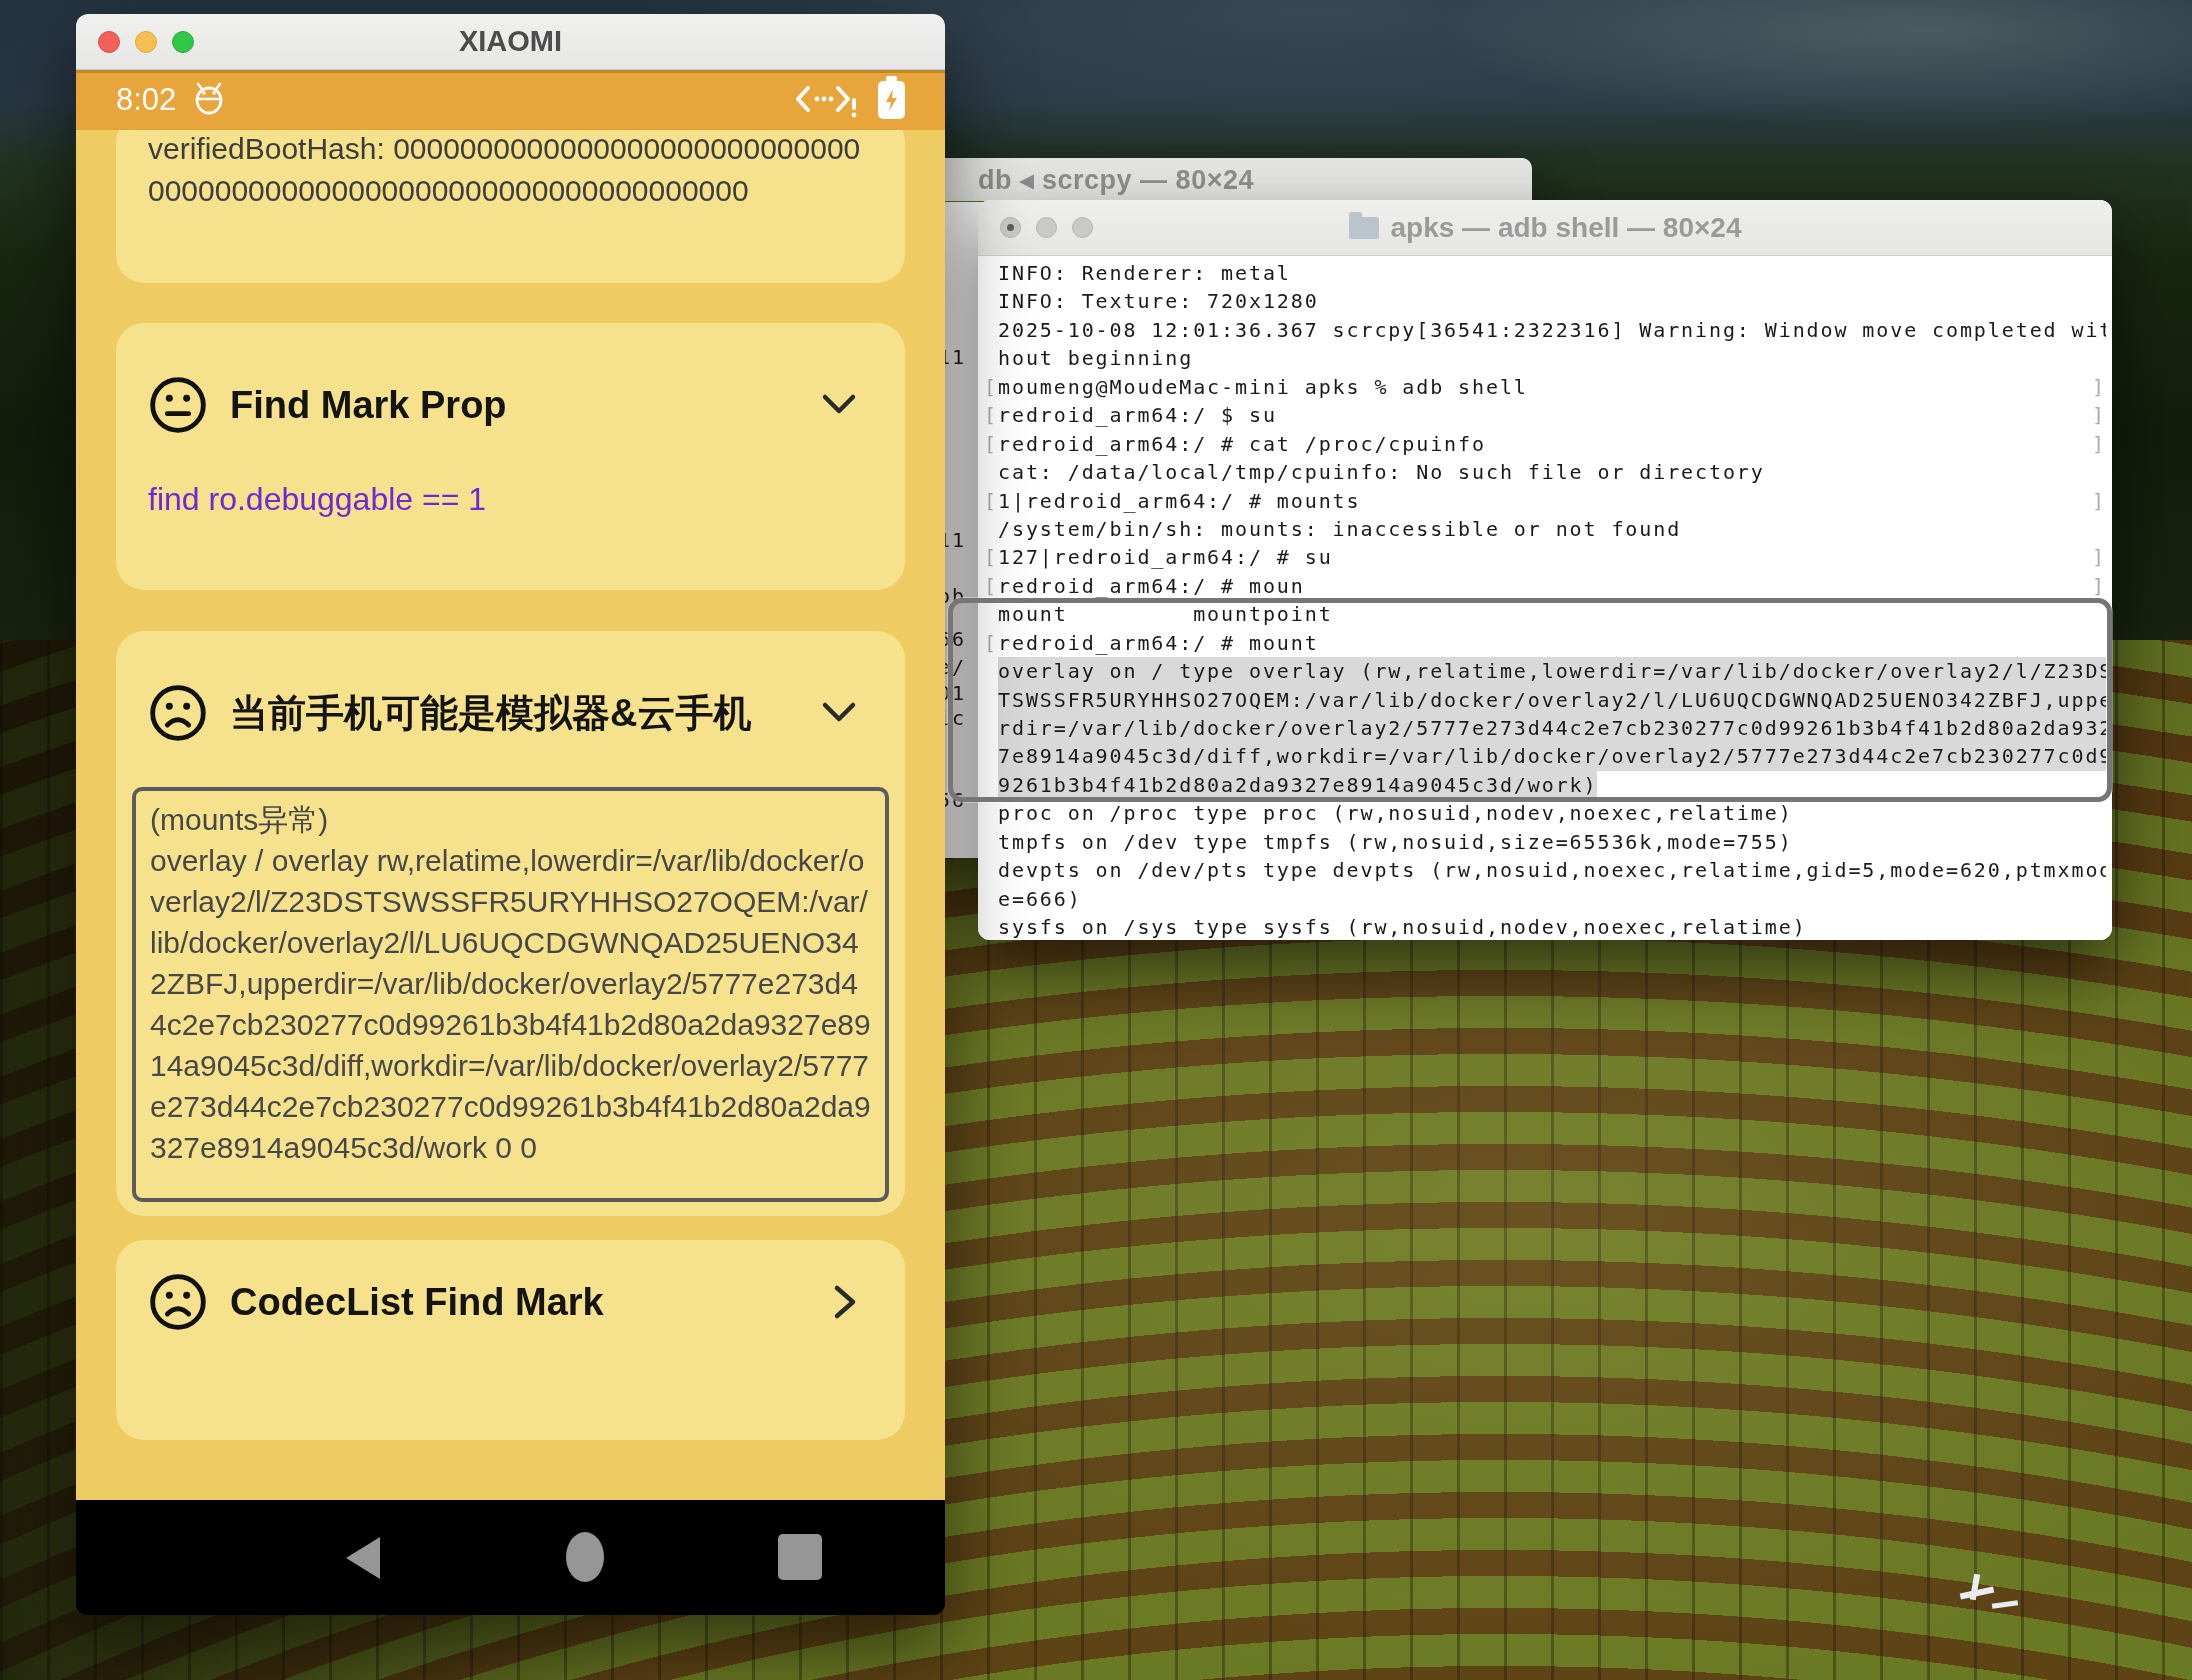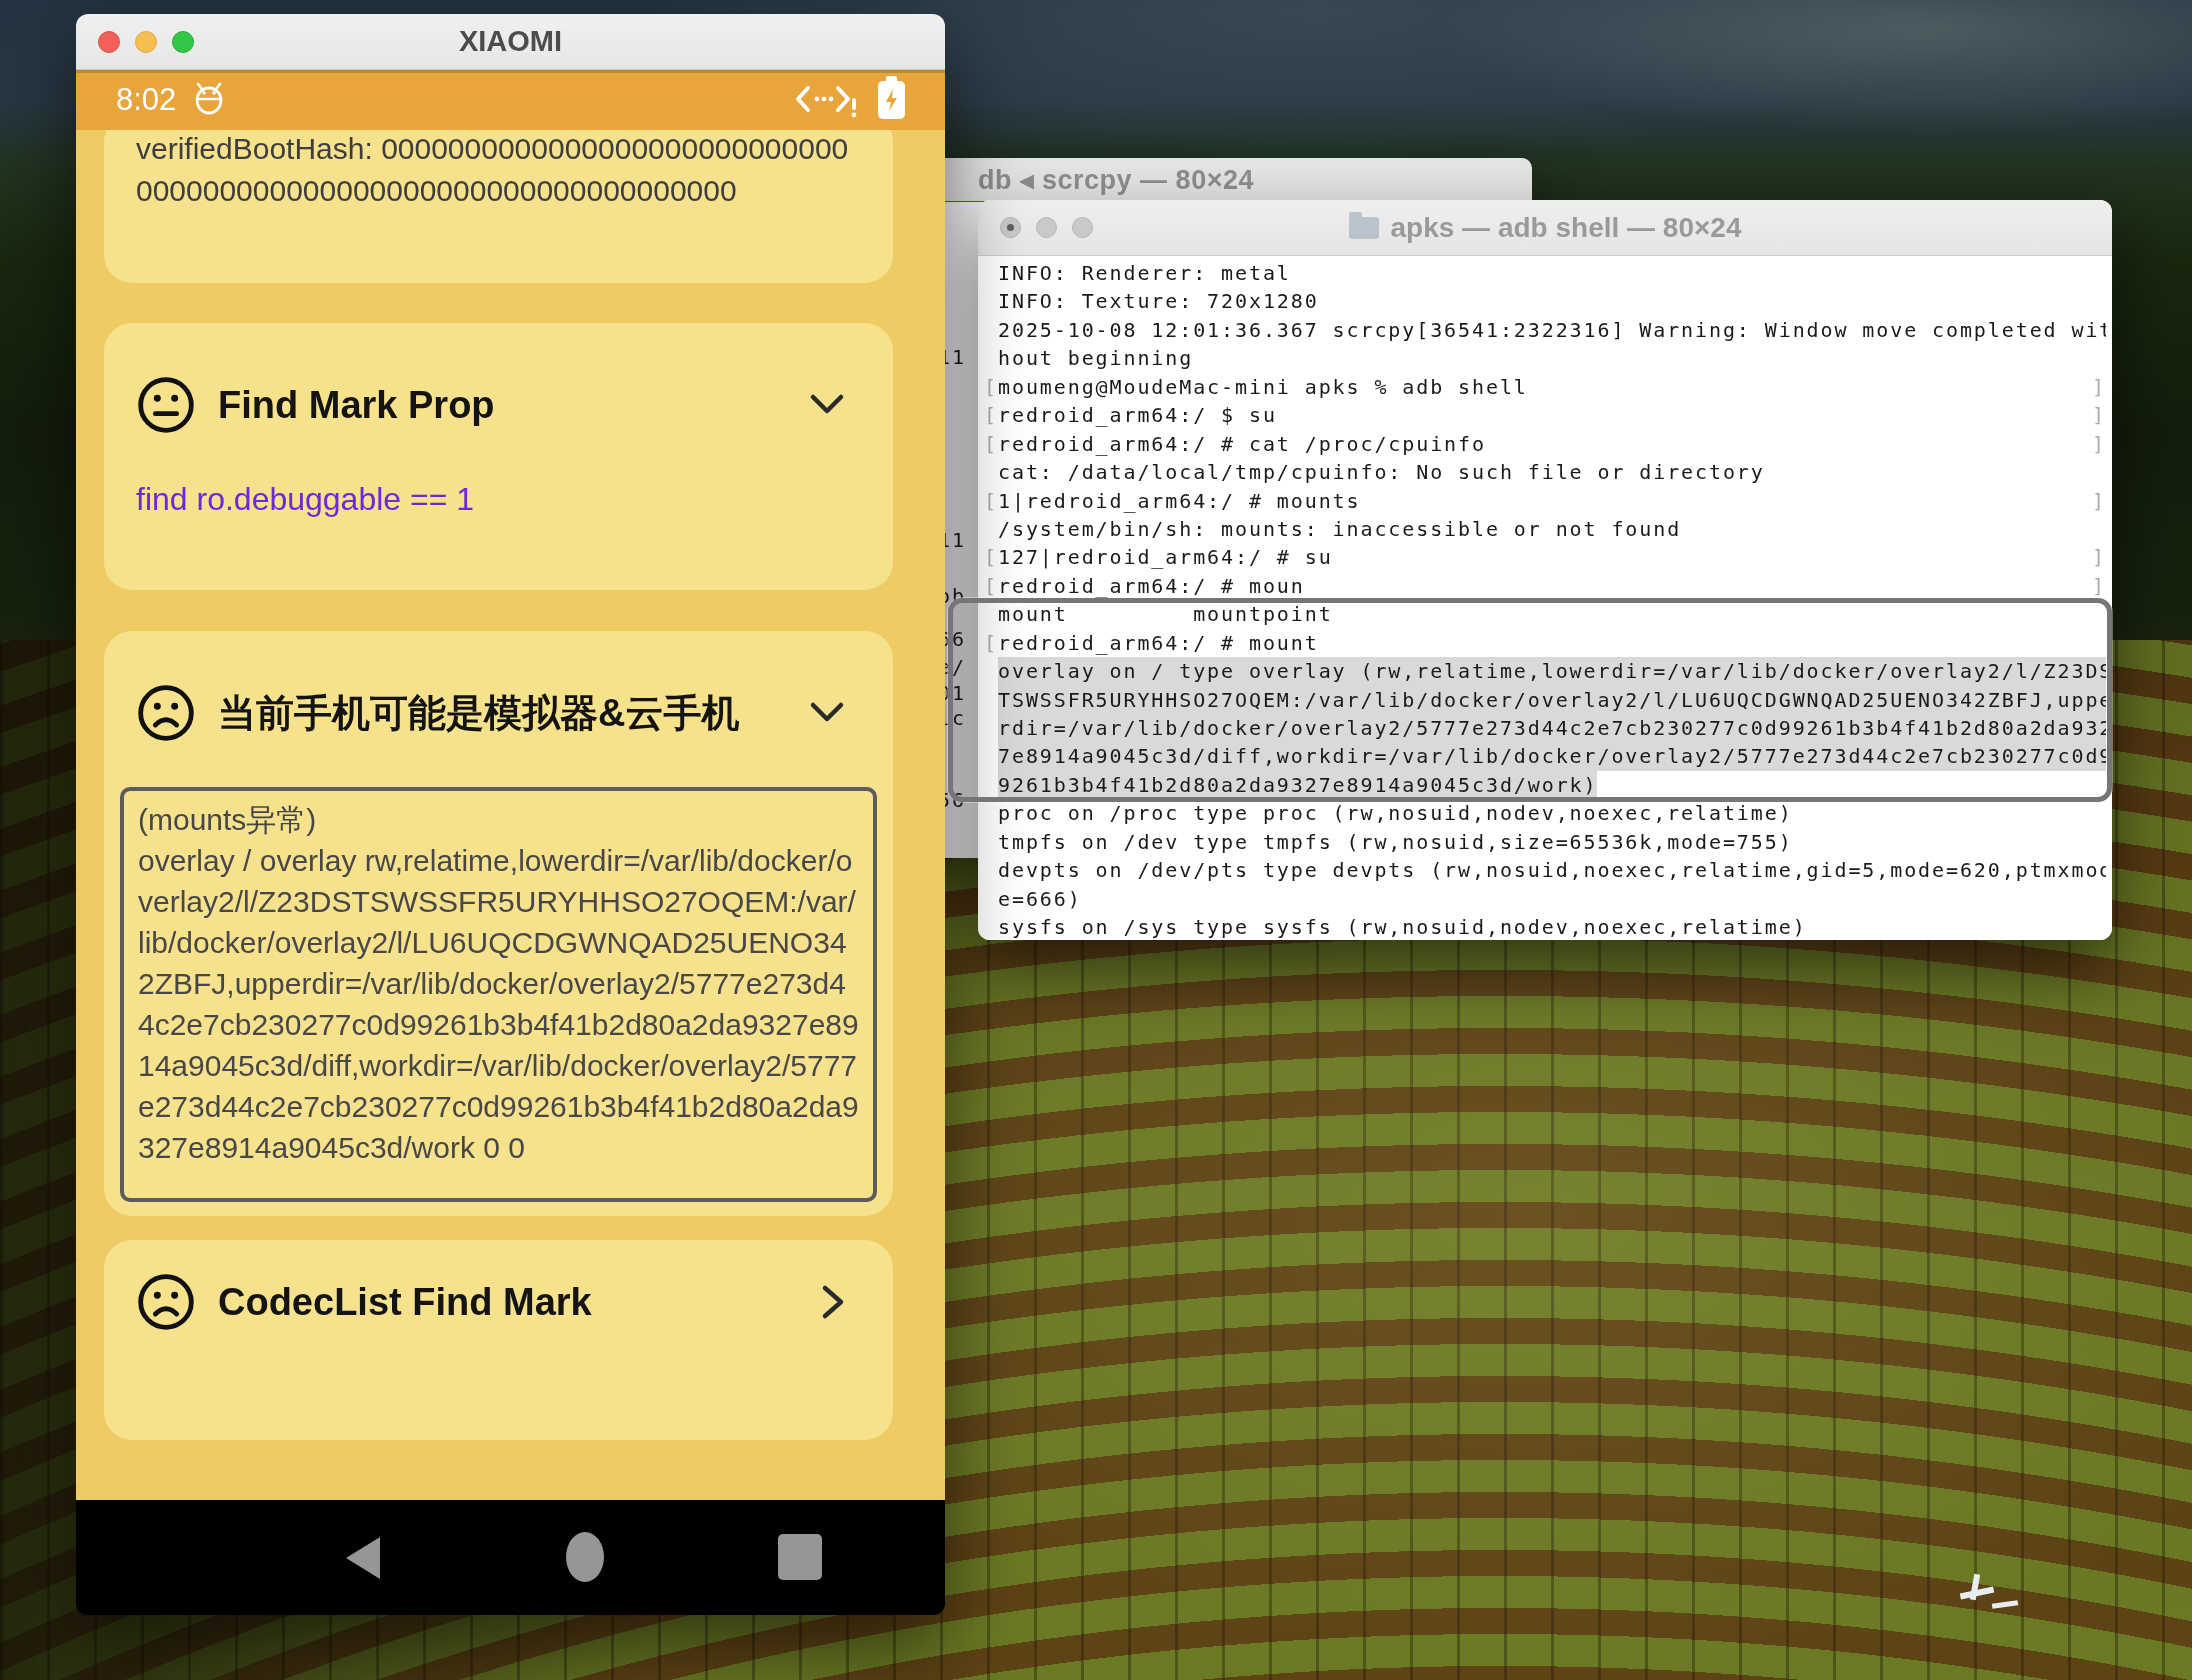--- a/index.html
+++ b/index.html
@@ -65,21 +65,21 @@
   .battery:before{content:"";position:absolute;left:8px;top:-5px;width:11px;height:6px;background:#fff;
     border-radius:2px 2px 0 0;}
 
   .appbar{height:132px;background:#e8a53c;position:relative;flex:0 0 auto;padding:10px 0 0 42px;}
   .app-title{font-size:47px;font-weight:bold;color:#fff;letter-spacing:.5px;}
   .app-version{font-size:31px;color:rgba(255,255,255,.82);margin-top:6px;}
   .kebab{position:absolute;right:34px;top:36px;width:40px;height:60px;display:flex;
     flex-direction:column;align-items:center;justify-content:center;gap:9px;cursor:pointer;}
   .kebab i{width:9px;height:9px;border-radius:50%;background:#fff;display:block;}
 
-  .content{flex:1 1 auto;background:#efcb63;overflow:hidden;padding:0 28px;}
+  .content{flex:1 1 auto;background:#efcb63;overflow:hidden;padding:0 40px;}
   .card{background:#f6e18d;border-radius:28px;width:789px;}
   .card-hash{margin-top:-16px;height:169px;padding:14px 32px 0 32px;}
   .hash-text{font-size:30px;line-height:42px;color:#3d3d3d;word-break:break-all;}
   .card-head{display:flex;align-items:center;padding:0 30px;}
   .card-title{font-size:38px;font-weight:bold;color:#141414;margin-left:20px;flex:1 1 auto;
     white-space:nowrap;overflow:hidden;}
   .face{flex:0 0 auto;}
   .chev{flex:0 0 auto;margin-right:8px;cursor:pointer;}
   .card-find{margin-top:40px;height:267px;padding-top:50px;}
   .card-body{font-size:32px;color:#6d28d9;padding:44px 0 0 32px;}

